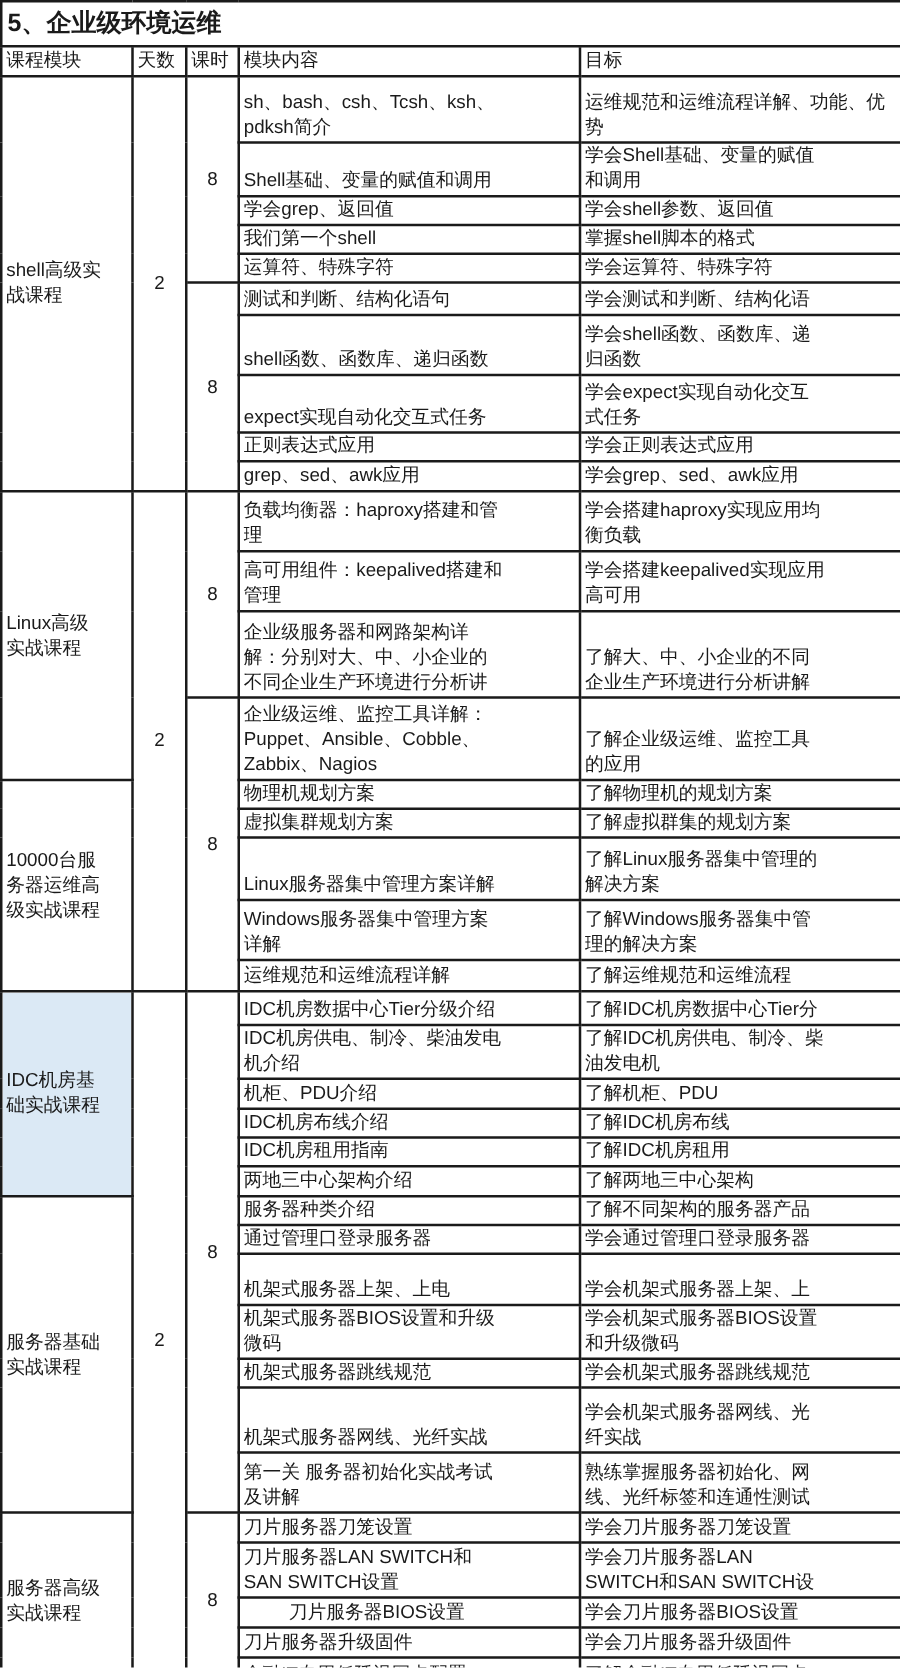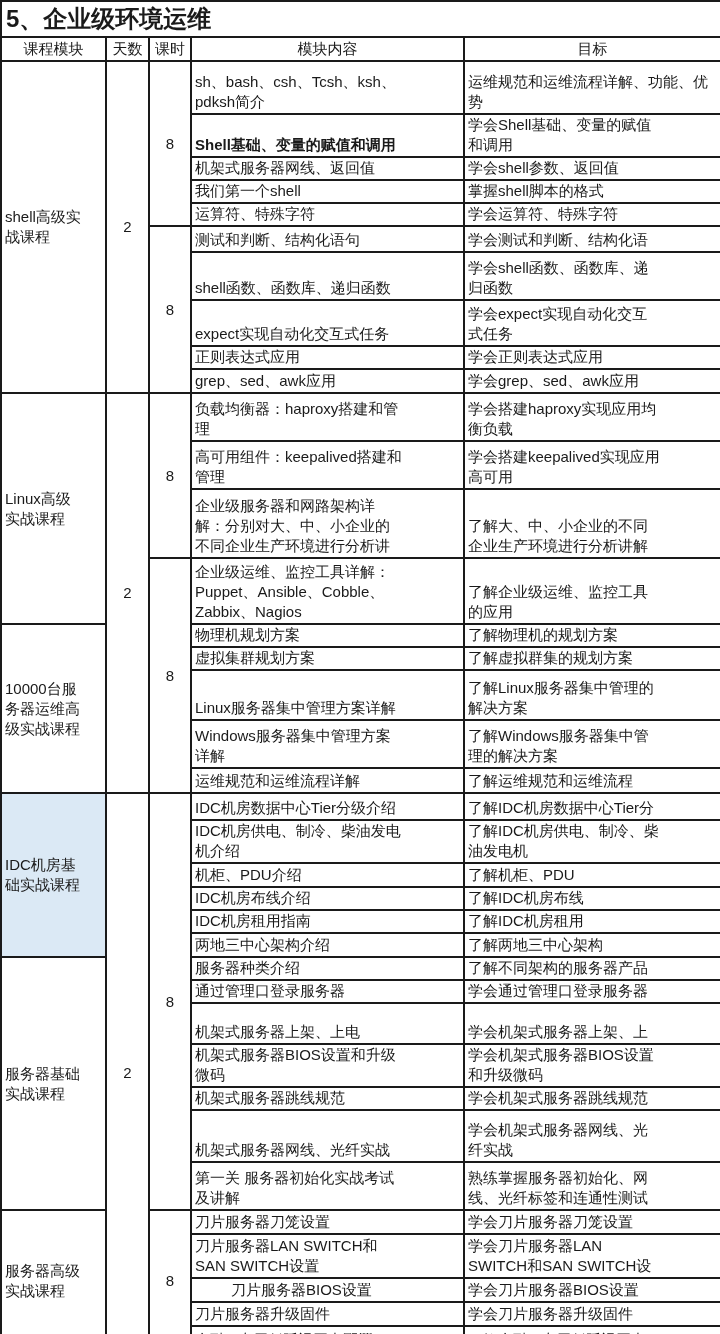--- a/index.html
+++ b/index.html
@@ -16,31 +16,31 @@
   }
   td {
     border: 2px solid #1a1a1a;
     padding: 0 3px;
     font-size: 15px;
     line-height: 20px;
     overflow: hidden;
     box-sizing: border-box;
   }
   td.title-cell {
-    font-size: 24px;
+    font-size: 20px;
     font-weight: bold;
     height: 35px;
     padding: 2px 4px;
     line-height: 30px;
     vertical-align: middle;
   }
   td.header-cell {
     height: 24px;
     vertical-align: middle;
-    text-align: center;
+    text-align: left;
   }
   td.module-cell {
     vertical-align: middle;
     white-space: pre-line;
     margin-top: 16px;
   }
   td.num-cell {
     vertical-align: middle;
     text-align: center;
   }
@@ -78,26 +78,26 @@
         <td class="module-cell" rowspan="10">shell高级实
 战课程</td>
         <td class="num-cell" rowspan="10">2</td>
         <td class="num-cell" rowspan="5">8</td>
         <td class="content-cell" style="height: 53px;">sh、bash、csh、Tcsh、ksh、
 pdksh简介</td>
         <td class="goal-cell">运维规范和运维流程详解、功能、优
 势</td>
       </tr>
       <tr>
-        <td class="content-cell" style="height: 37px; font-weight: bold;">Shell基础、变量的赋值和调用</td>
+        <td class="content-cell" style="height: 37px;">Shell基础、变量的赋值和调用</td>
         <td class="goal-cell">学会Shell基础、变量的赋值
 和调用</td>
       </tr>
       <tr>
-        <td class="content-cell" style="height: 21px;">机架式服务器网线、返回值</td>
+        <td class="content-cell" style="height: 21px;">学会grep、返回值</td>
         <td class="goal-cell">学会shell参数、返回值</td>
       </tr>
       <tr>
         <td class="content-cell" style="height: 21px;">我们第一个shell</td>
         <td class="goal-cell">掌握shell脚本的格式</td>
       </tr>
       <tr>
         <td class="content-cell" style="height: 22px;">运算符、特殊字符</td>
         <td class="goal-cell">学会运算符、特殊字符</td>
       </tr>

